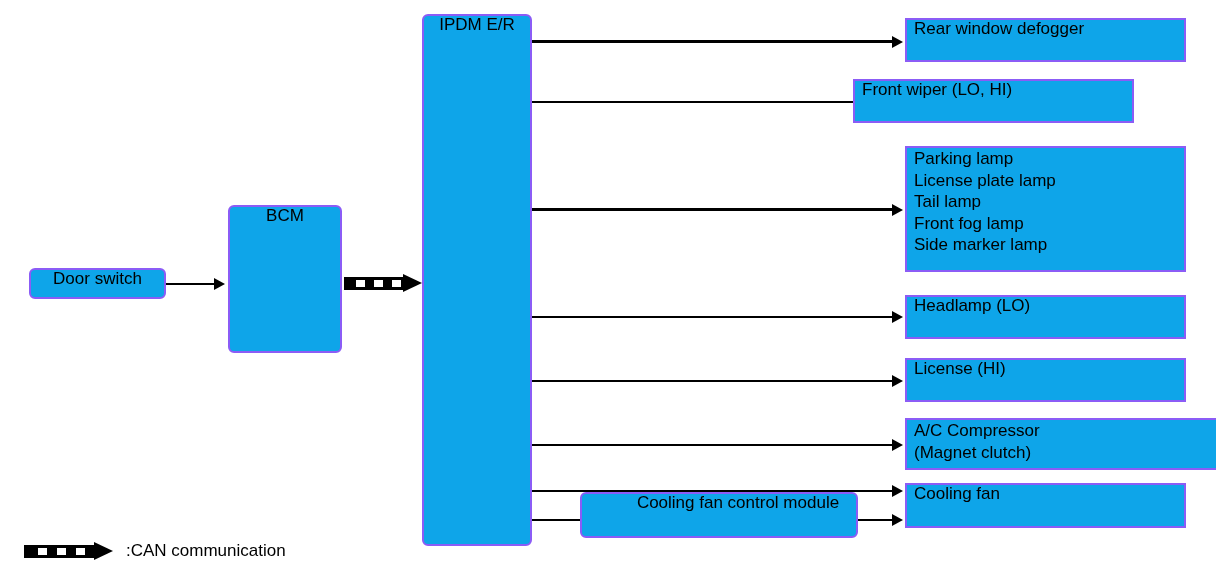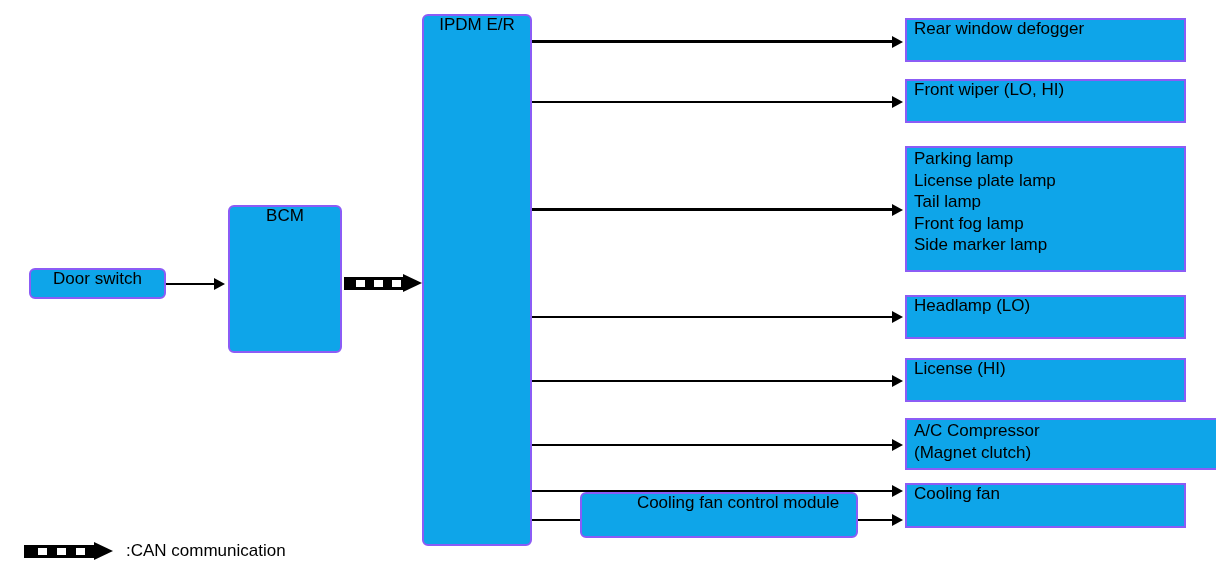--- a/index.html
+++ b/index.html
@@ -169,21 +169,21 @@
     <span>Cooling fan control module</span>
   </div>
 
   <div class="hline" style="left:858px; top:519px; width:35px;"></div>
   <div class="arrow-head" style="left:892px; top:514px;"></div>
 
   <div class="box left" style="left:905px; top:18px; width:281px; height:44px;">
     <span>Rear window defogger</span>
   </div>
 
-  <div class="box left" style="left:905px; top:79px; width:281px; height:44px;">
+  <div class="box left" style="left:853px; top:79px; width:281px; height:44px;">
     <span>Front wiper (LO, HI)</span>
   </div>
 
   <div class="box left" style="left:905px; top:146px; width:281px; height:126px;">
     <span class="multiline">Parking lamp
 License plate lamp
 Tail lamp
 Front fog lamp
 Side marker lamp</span>
   </div>

